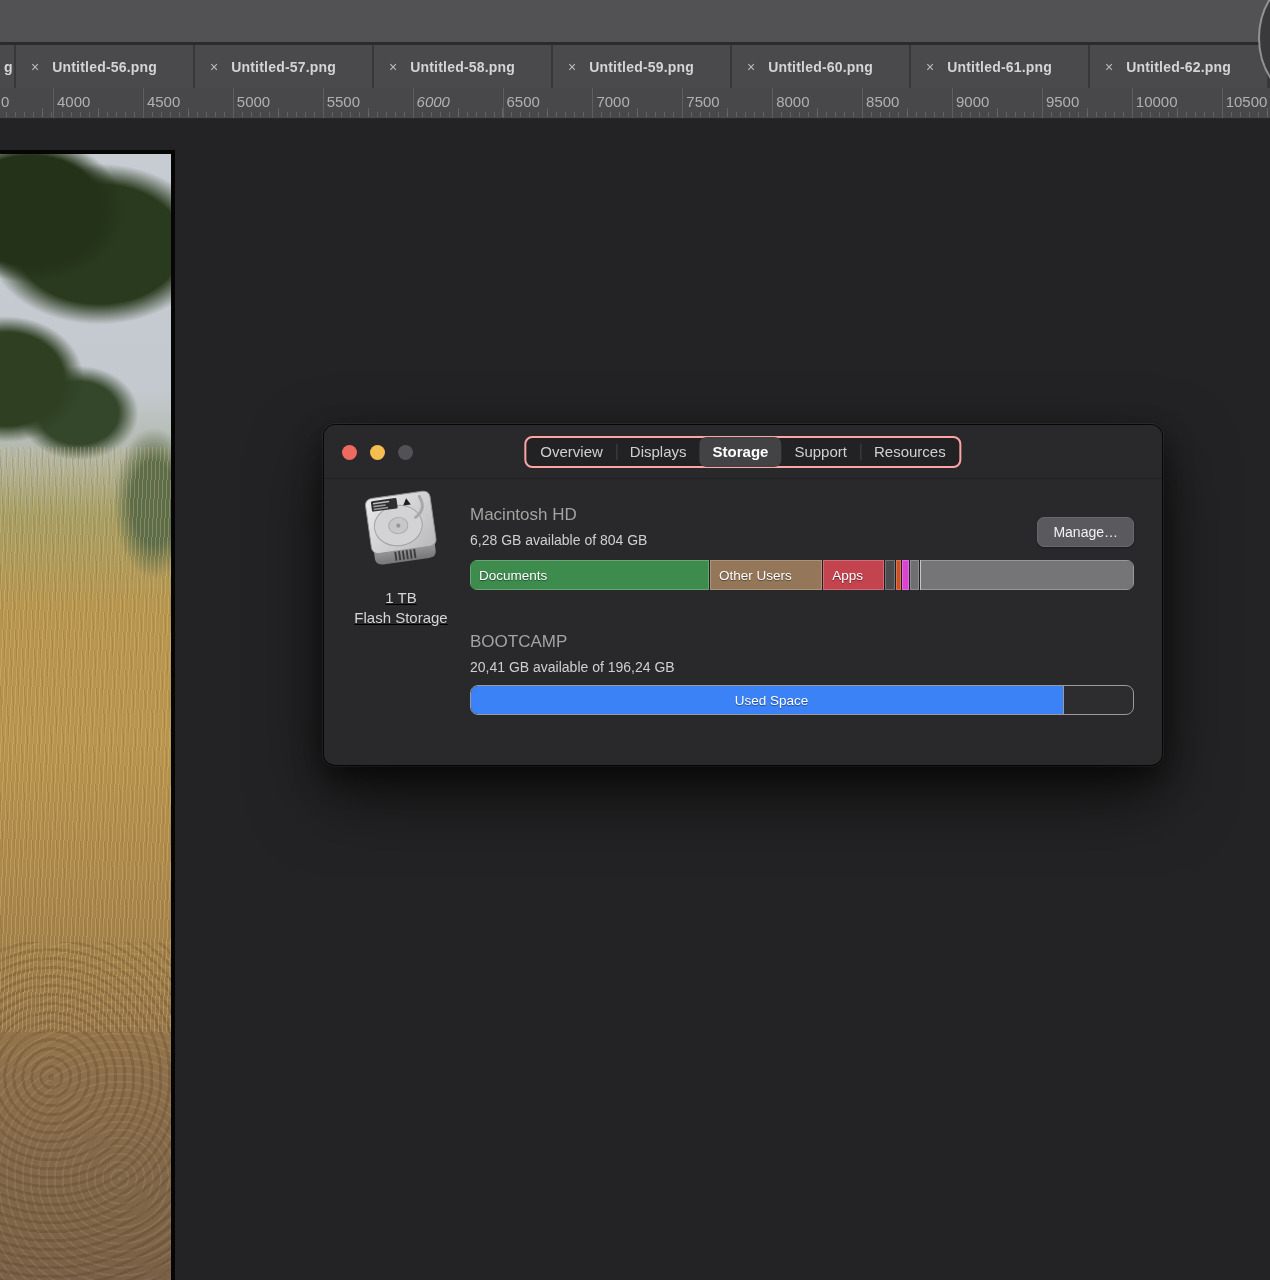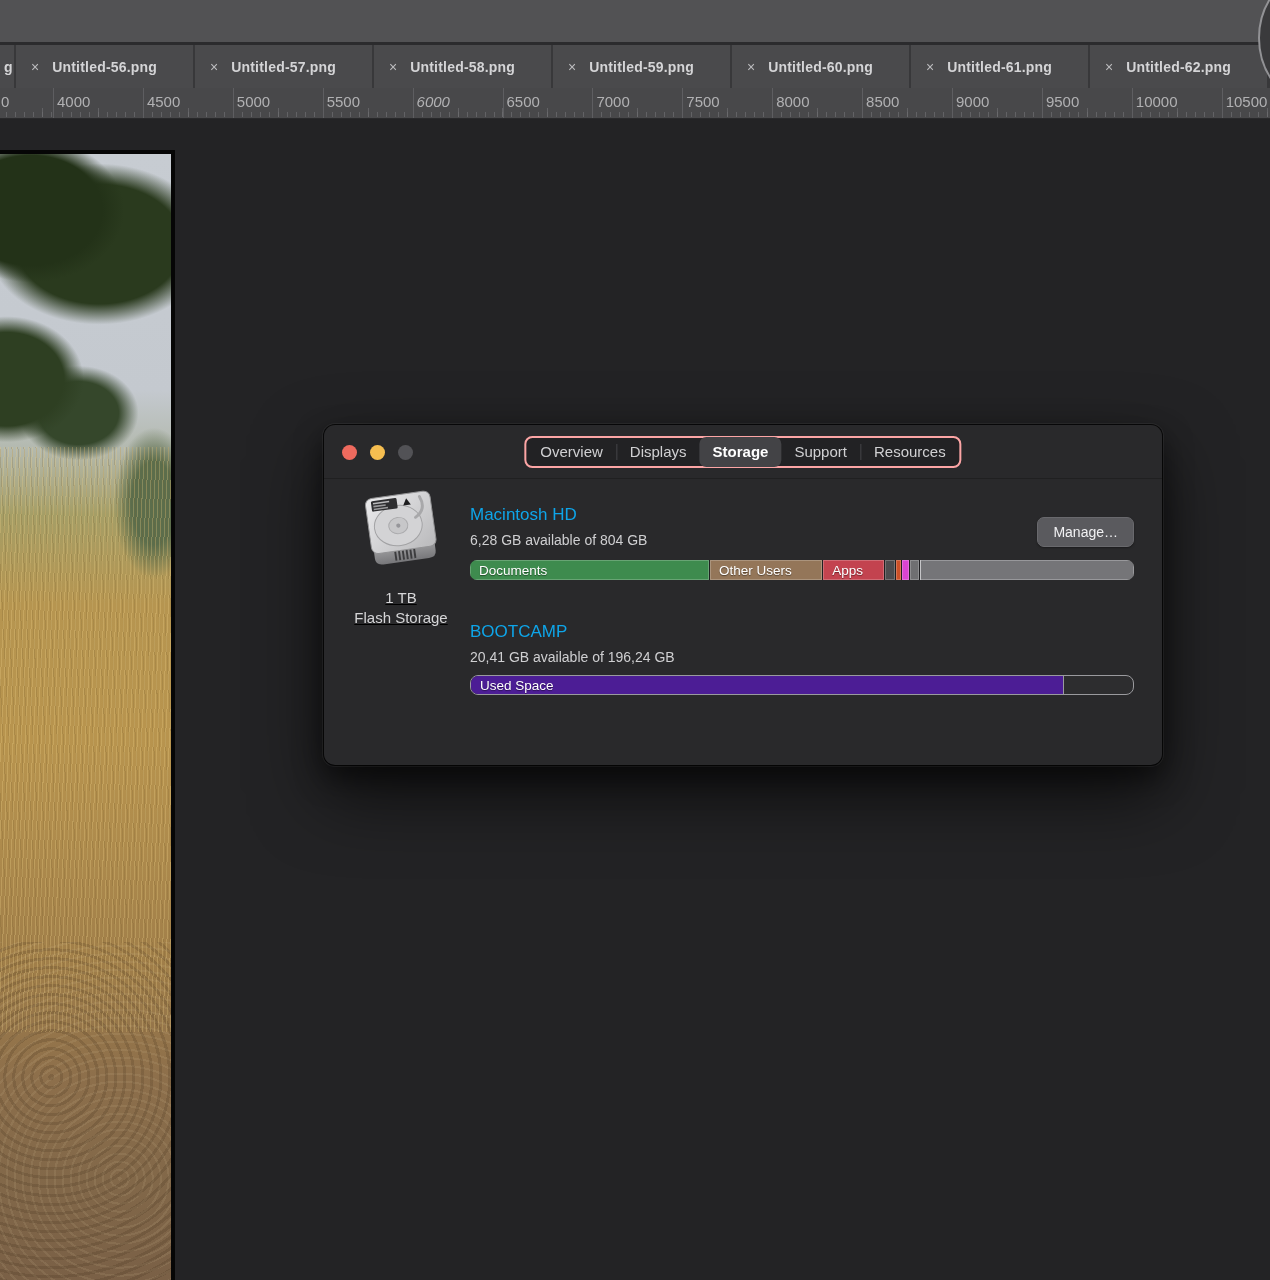--- a/index.html
+++ b/index.html
@@ -102,29 +102,29 @@
     white-space:nowrap; border-radius:7px; cursor:default;
   }
   .seg-item.selected { background:#434346; color:#ffffff; font-weight:700; }
   .seg-sep { width:1px; height:16px; background:#454548; }
 
   .disk-block { position:absolute; left:22px; top:60px; width:110px; text-align:center;text-decoration:underline; }
   .disk-cap  { margin-top:8px; font-size:15px; color:#d6d6d8; }
   .disk-kind { margin-top:3px; font-size:15px; color:#d6d6d8; }
 
   .info { position:absolute; left:146px; top:80px; right:28px; }
-  .vol-name  { font-size:17px; color:#0ea5e9; }
+  .vol-name  { font-size:17px; color:#a3a3a3; }
   .vol-avail { margin-top:7px; font-size:14px; color:#cfcfd1; }
   .manage-btn {
     position:absolute; right:0; top:12px; background:#5a5a5e; color:#f1f1f3;
     font-size:14px; font-family:inherit; padding:6px 15px; border-radius:7px;
     border:1px solid #69696d; box-shadow:0 1px 2px rgba(0,0,0,.35); cursor:default;
   }
   .bar {
-    margin-top:12px; height:20px; border-radius:7px; overflow:hidden; display:flex;
+    margin-top:12px; height:30px; border-radius:7px; overflow:hidden; display:flex;
     background:#1f1f21;
   }
   .seg {
     flex-shrink:0; margin-right:1px; display:flex; align-items:center;
     padding-left:9px; font-size:13.5px; color:#fff; white-space:nowrap; overflow:hidden;
     text-shadow:0 1px 1px rgba(0,0,0,.45);
     box-shadow:inset 0 0 0 1px rgba(255,255,255,.22);
   }
   .seg.tiny { padding-left:0; }
   .seg.free {
@@ -303,20 +303,20 @@
             <div class="seg tiny" style="background: rgb(76, 76, 78); flex-basis: 1.5%;"></div>
             <div class="seg tiny" style="background: rgb(204, 81, 39); flex-basis: 0.8%;"></div>
             <div class="seg tiny" style="background: rgb(217, 68, 210); flex-basis: 1.1%;"></div>
             <div class="seg tiny" style="background: rgb(111, 111, 113); flex-basis: 1.4%;"></div>
             <div class="seg free" style="background: rgb(117, 117, 120);"></div>
           </div>
 
         <div class="vol-name bc">BOOTCAMP</div>
         <div class="vol-avail">20,41 GB available of 196,24 GB</div>
         <div class="bar bootcamp">
-          <div class="used" id="bc-used" style="width: 89.6%; background: #4c1d95;">
+          <div class="used" id="bc-used" style="width: 89.6%; background: #3b82f6; justify-content: center;">
             <span>Used Space</span>
           </div>
         </div>
       </div>
     </div>
   </div>
 </div>
 
 </body></html>

